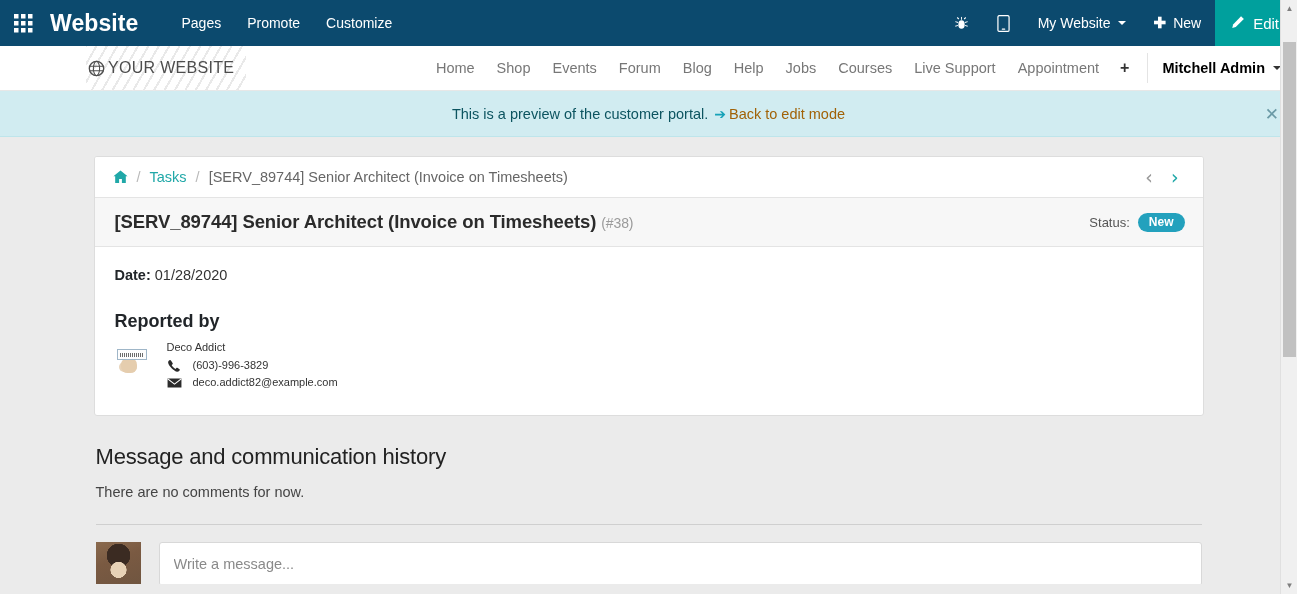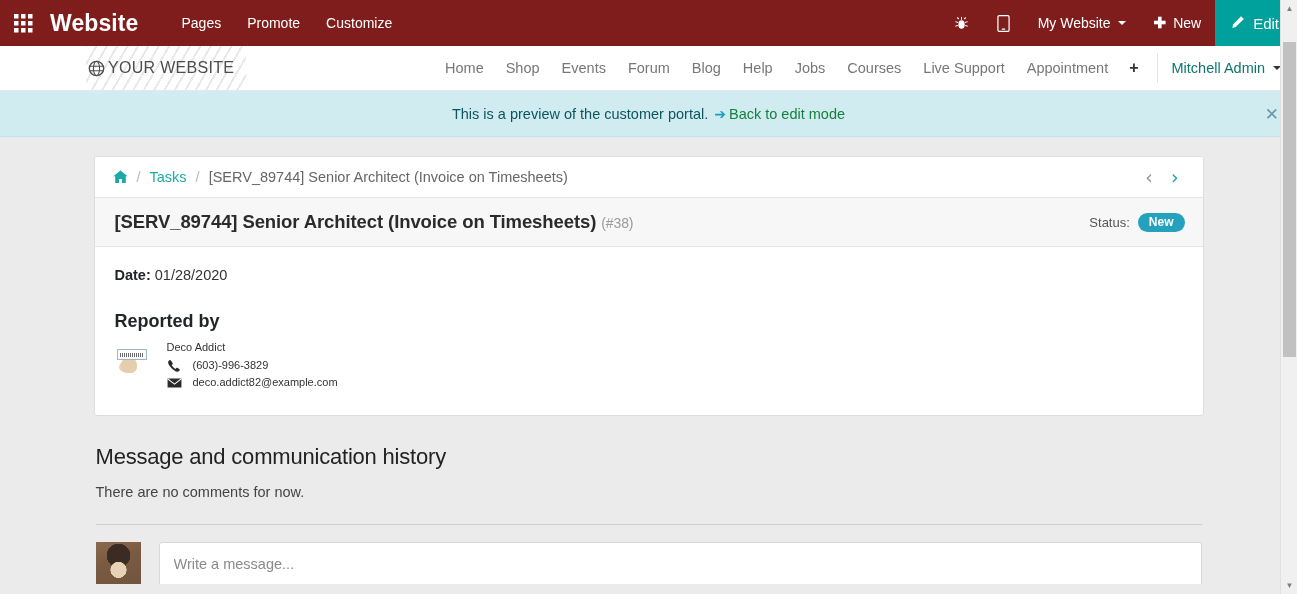--- a/index.html
+++ b/index.html
@@ -6,21 +6,21 @@
   html, body {
     width: 1297px; height: 594px;
     overflow: hidden;
     font-family: "Liberation Sans", sans-serif;
     background: #ebebeb;
   }
 
   
   .odoo-bar {
     height: 46px;
-    background: #7f1d1d;
+    background: #0c4a6e;
     display: flex;
     align-items: center;
     color: #ffffff;
     position: relative;
   }
   .apps-grid {
     width: 46px; height: 46px;
     display: flex; align-items: center; justify-content: center;
     cursor: pointer;
   }
@@ -118,23 +118,23 @@
     font-size: 14.5px;
     text-decoration: none;
     padding: 0 11px;
     white-space: nowrap;
   }
   .site-links a.plus-link { font-weight: bold; color: #333; font-size: 16px; padding: 0 10px; }
   .nav-sep {
     width: 1px; height: 30px; background: #e4e4e4; margin: 0 4px 0 8px;
   }
   .nav-user {
-    color: #0f766e;
-    font-size: 14.5px;
-    font-weight: normal;
+    color: #000000;
+    font-size: 14.5px;
+    font-weight: bold;
     padding: 0 8px 0 10px;
     display: flex; align-items: center;
     white-space: nowrap;
     cursor: pointer;
   }
   .nav-user::after {
     content: "";
     display: inline-block;
     margin-left: 8px;
     border-left: 4px solid transparent;
@@ -146,21 +146,21 @@
   .preview-banner {
     background: #d1ecf1;
     border-bottom: 1px solid #bee5eb;
     height: 46px;
     display: flex; align-items: center; justify-content: center;
     position: relative;
     color: #0c5460;
     font-size: 14.5px;
   }
   .preview-banner .arrow { color: #17a2b8; margin: 0 3px 0 6px; font-size: 14px; }
-  .preview-banner a { color: #15803d; text-decoration: none; }
+  .preview-banner a { color: #a16207; text-decoration: none; }
   .banner-close {
     position: absolute; right: 18px; top: 50%;
     transform: translateY(-50%);
     color: #6b9aa6;
     font-size: 17px;
     cursor: pointer;
     line-height: 1;
   }
 
   

